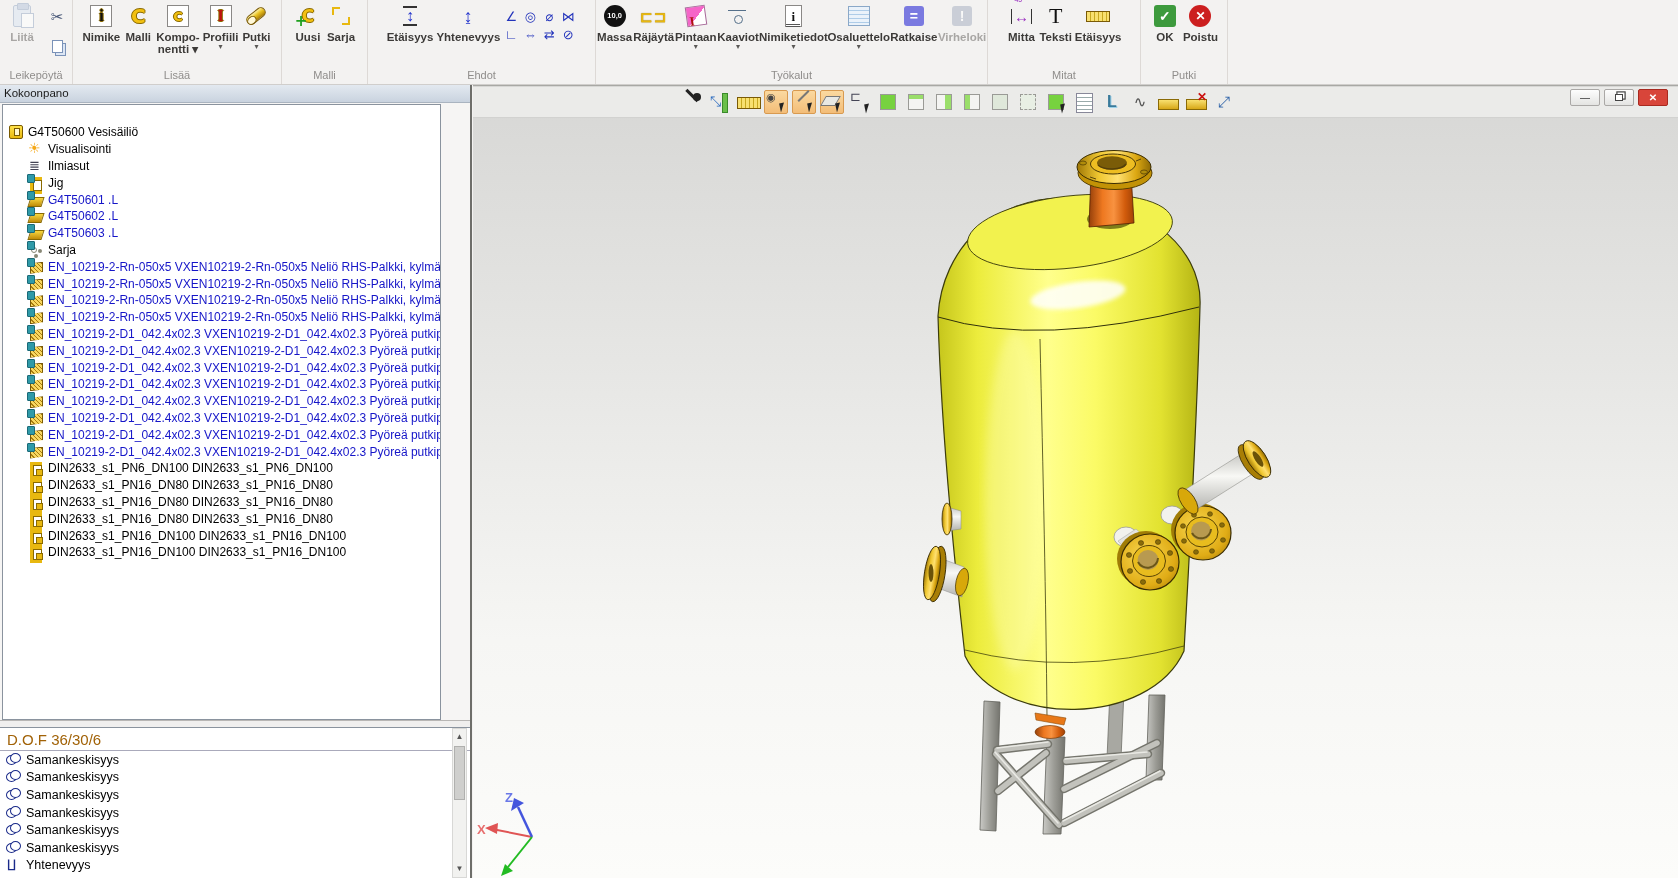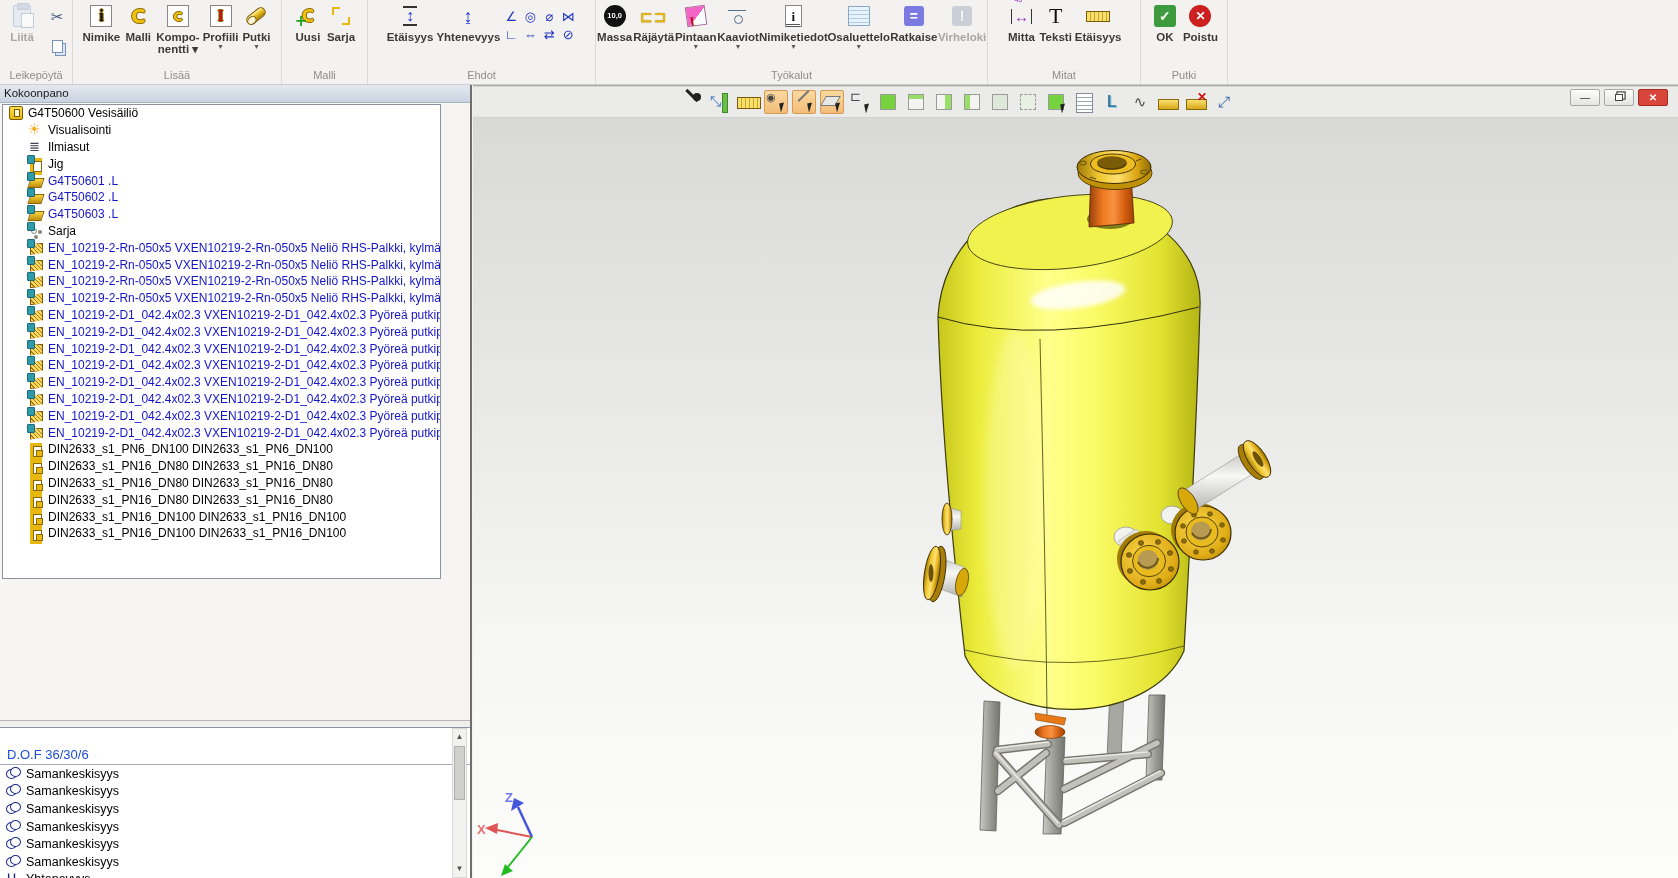--- a/index.html
+++ b/index.html
@@ -72,21 +72,21 @@
   
   .cons-grid{display:flex;flex-direction:column;gap:2px;padding-top:6px;}
   .cons-row{display:flex;gap:3px;}
   .cicon{width:16px;height:16px;color:#2233bb;font-size:13px;line-height:16px;text-align:center;}
 
   
   #leftcol{position:absolute;left:0;top:85px;width:472px;height:793px;background:#f6f5f4;border-right:2px solid #6e6e6a;}
   #panelhdr{position:absolute;left:0;top:0;width:100%;height:18px;
     background:linear-gradient(#e3e9f0,#c9d3df);border-bottom:1px solid #aab4c0;
     font-size:11.5px;color:#1a1a1a;padding:2px 0 8px 4px;}
-  #treebox{position:absolute;left:2px;top:19px;width:439px;height:475px;background:#fff;border:1px solid #8a939e;overflow:hidden;padding-top:0;}
+  #treebox{position:absolute;left:2px;top:19px;width:439px;height:616px;background:#fff;border:1px solid #8a939e;overflow:hidden;padding-top:19px;}
   .tree-item{display:flex;align-items:center;height:16.8px;padding-left:24px;position:relative;white-space:nowrap;}
   .tree-item.root{padding-left:6px;}
   .tree-item .tw{position:absolute;left:10px;width:10px;font-size:8px;color:#9a9a9a;}
   .tlabel{font-size:12px;color:#000;}
   .tree-item.link .tlabel{color:#1515c8;}
   
   .ti{width:16px;height:14px;position:relative;flex:none;margin-right:5px;}
   .ti.i-assembly{background:linear-gradient(#ffe24a,#e8b810);border:1px solid #7a5a00;border-radius:2px;width:14px;}
   .ti.i-assembly::after{content:"";position:absolute;right:2px;top:2px;bottom:2px;width:4px;background:#fff8d0;border:1px solid #7a5a00;}
   .ti.i-sun::before{content:"☀";position:absolute;left:1px;top:-2px;color:#f5a818;font-size:14px;}
@@ -105,21 +105,21 @@
   .ti.i-beam{--x:0;}
   .ti.i-beam::before{clip-path:polygon(0 15%,100% 0,100% 85%,0 100%);}
   .ti.i-din::after{content:"";position:absolute;left:9px;top:8px;width:5px;height:5px;background:#e8b810;border:1px solid #8a6a00;}
   .ti.i-concentric::before{content:"";position:absolute;left:1px;top:2px;width:9px;height:8px;border:1.5px solid #1a2a8a;border-radius:50%;background:#fff;}
   .ti.i-concentric::after{content:"";position:absolute;left:5px;top:0px;width:9px;height:8px;border:1.5px solid #1a2a8a;border-radius:50%;background:#fff;}
   .ti.i-coincide::before{content:"∐";position:absolute;left:2px;top:-1px;color:#1a2a8a;font-size:12px;}
 
   #splitter{position:absolute;left:0;top:635px;width:470px;height:7px;background:#f0efee;border-top:1px solid #b8b6b4;text-align:center;}
   #splitter .tri{font-size:8px;color:#6a9ac8;line-height:6px;position:relative;top:-2px;}
   #dofpanel{position:absolute;left:0;top:642px;width:470px;height:151px;background:#fff;border-top:1px solid #8a939e;}
-  #dofhdr{font-size:13px;color:#1d4ed8;padding:19px 0 2px 7px;border-bottom:1px solid #aab;}
+  #dofhdr{font-size:15px;color:#a16207;padding:3px 0 2px 7px;border-bottom:1px solid #aab;}
   .cons-item{display:flex;align-items:center;height:17.6px;padding-left:5px;}
   .cons-item .tlabel{font-size:12.5px;}
   #conslist{overflow:hidden;height:128px;}
   
   .sbar{position:absolute;right:3px;top:0;width:15px;height:100%;background:#f2f2f0;border:1px solid #d8d8d6;}
   .sbar .sbtn{position:absolute;left:0;width:13px;height:15px;text-align:center;font-size:8px;color:#555;line-height:15px;background:#f2f2f0;}
   .sbar .up{top:0;} .sbar .down{bottom:1px;}
   .sbar .thumb{position:absolute;left:1px;top:17px;width:11px;height:54px;background:#cfcfcd;border:1px solid #b0b0ae;}
 
   

